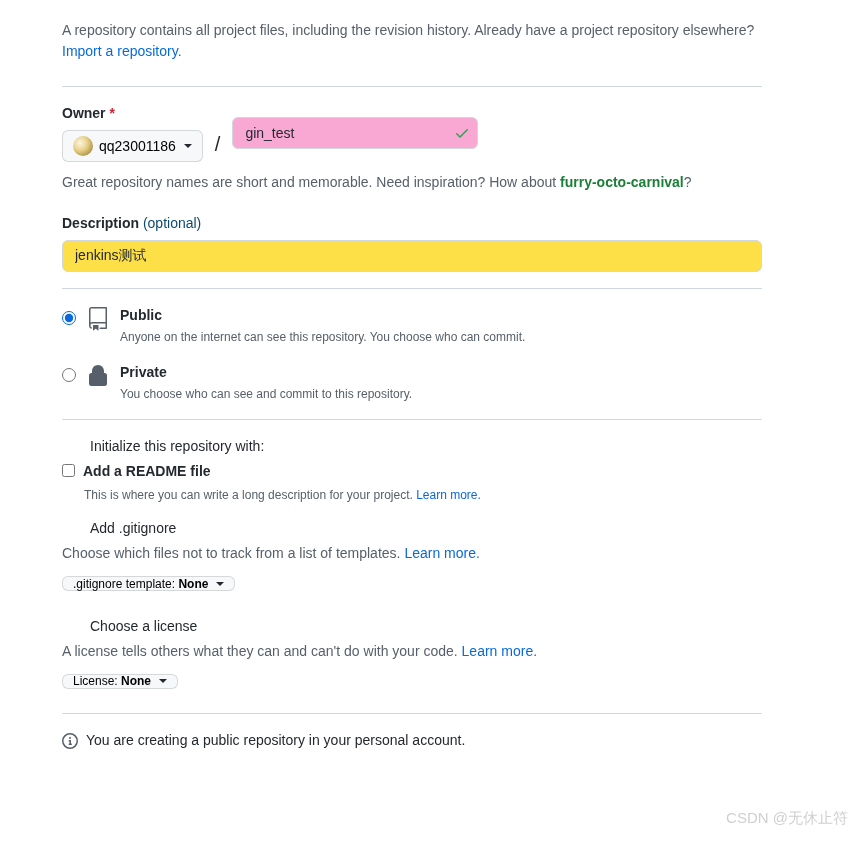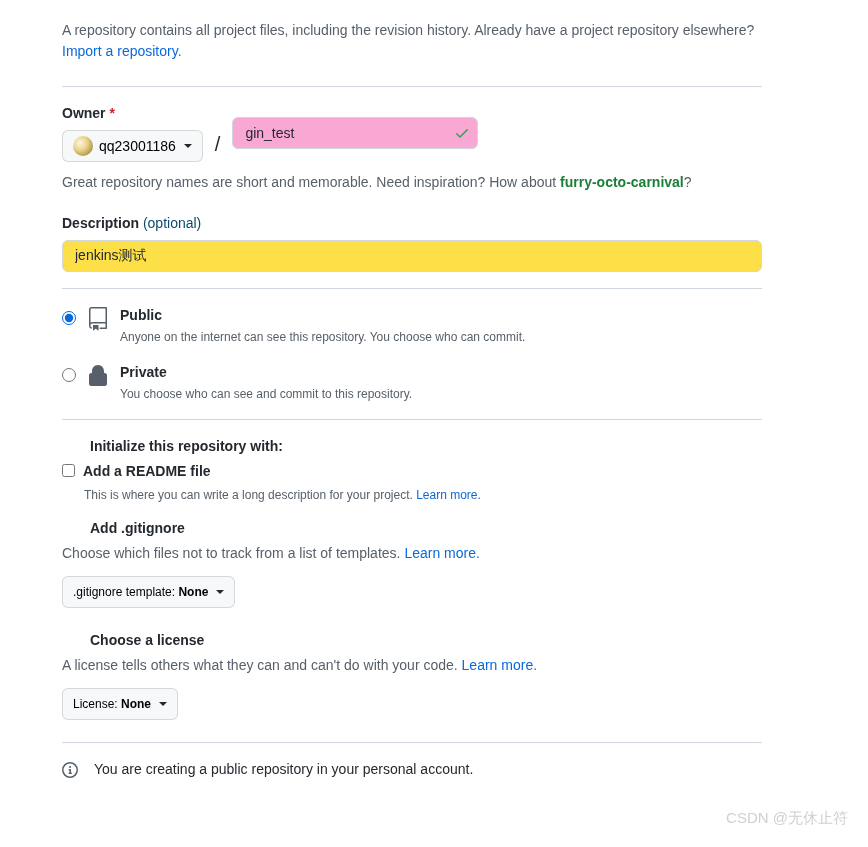--- a/index.html
+++ b/index.html
@@ -63,28 +63,28 @@
     .check-icon { position: absolute; right: 8px; top: 8px; color: #2da44e; }
     .hint { color: #57606a; margin-top: 10px; }
     .green-link { color: #1a7f37; font-weight: 600; }
     .muted { color: #0c4a6e; font-weight: 400; }
     .desc-input { width: 100%; background: #fde047; }
     .radio-row { display: flex; align-items: flex-start; gap: 10px; margin-bottom: 16px; }
     .radio-row input[type=radio] { margin-top: 6px; width: 14px; height: 14px; accent-color: #0969da; }
     .vis-icon { color: #57606a; margin-top: 2px; }
     .vis-label { font-weight: 600; }
     .vis-desc { color: #57606a; font-size: 12px; margin-top: 2px; }
-    .section-title { font-weight: 700; margin-bottom: 4px; padding-left: 28px; }
+    .section-title { font-weight: 400; margin-bottom: 4px; padding-left: 28px; }
     .section-sub { color: #57606a; margin-bottom: 12px; }
     .checkbox-row { display: flex; align-items: flex-start; gap: 8px; margin-bottom: 4px; }
     .checkbox-row input { margin-top: 3px; }
     .check-desc { color: #57606a; font-size: 12px; margin-left: 22px; margin-bottom: 14px; }
-    .select-btn { margin-top: 6px; font-weight: 400; font-size: 12px; height: 32px; padding: 3px 10px; }
+    .select-btn { margin-top: 6px; font-weight: 400; font-size: 12px; height: 15px; padding: 3px 10px; }
     .select-btn strong { font-weight: 600; }
-    .info-row { display: flex; align-items: center; gap: 16px; color: #24292f; }
+    .info-row { display: flex; align-items: center; gap: 8px; color: #24292f; }
     .info-icon { color: #57606a; flex-shrink: 0; }
     .watermark { position: fixed; right: 20px; bottom: 18px; color: #d0d0d0; font-size: 15px; }
   </style>
 </head>
 <body>
 
 <div class="container">
   <p class="subhead">
     <span>A repository contains all project files, including the revision history. Already have a project repository elsewhere? </span><a class="link">Import a repository.</a>
   </p>

